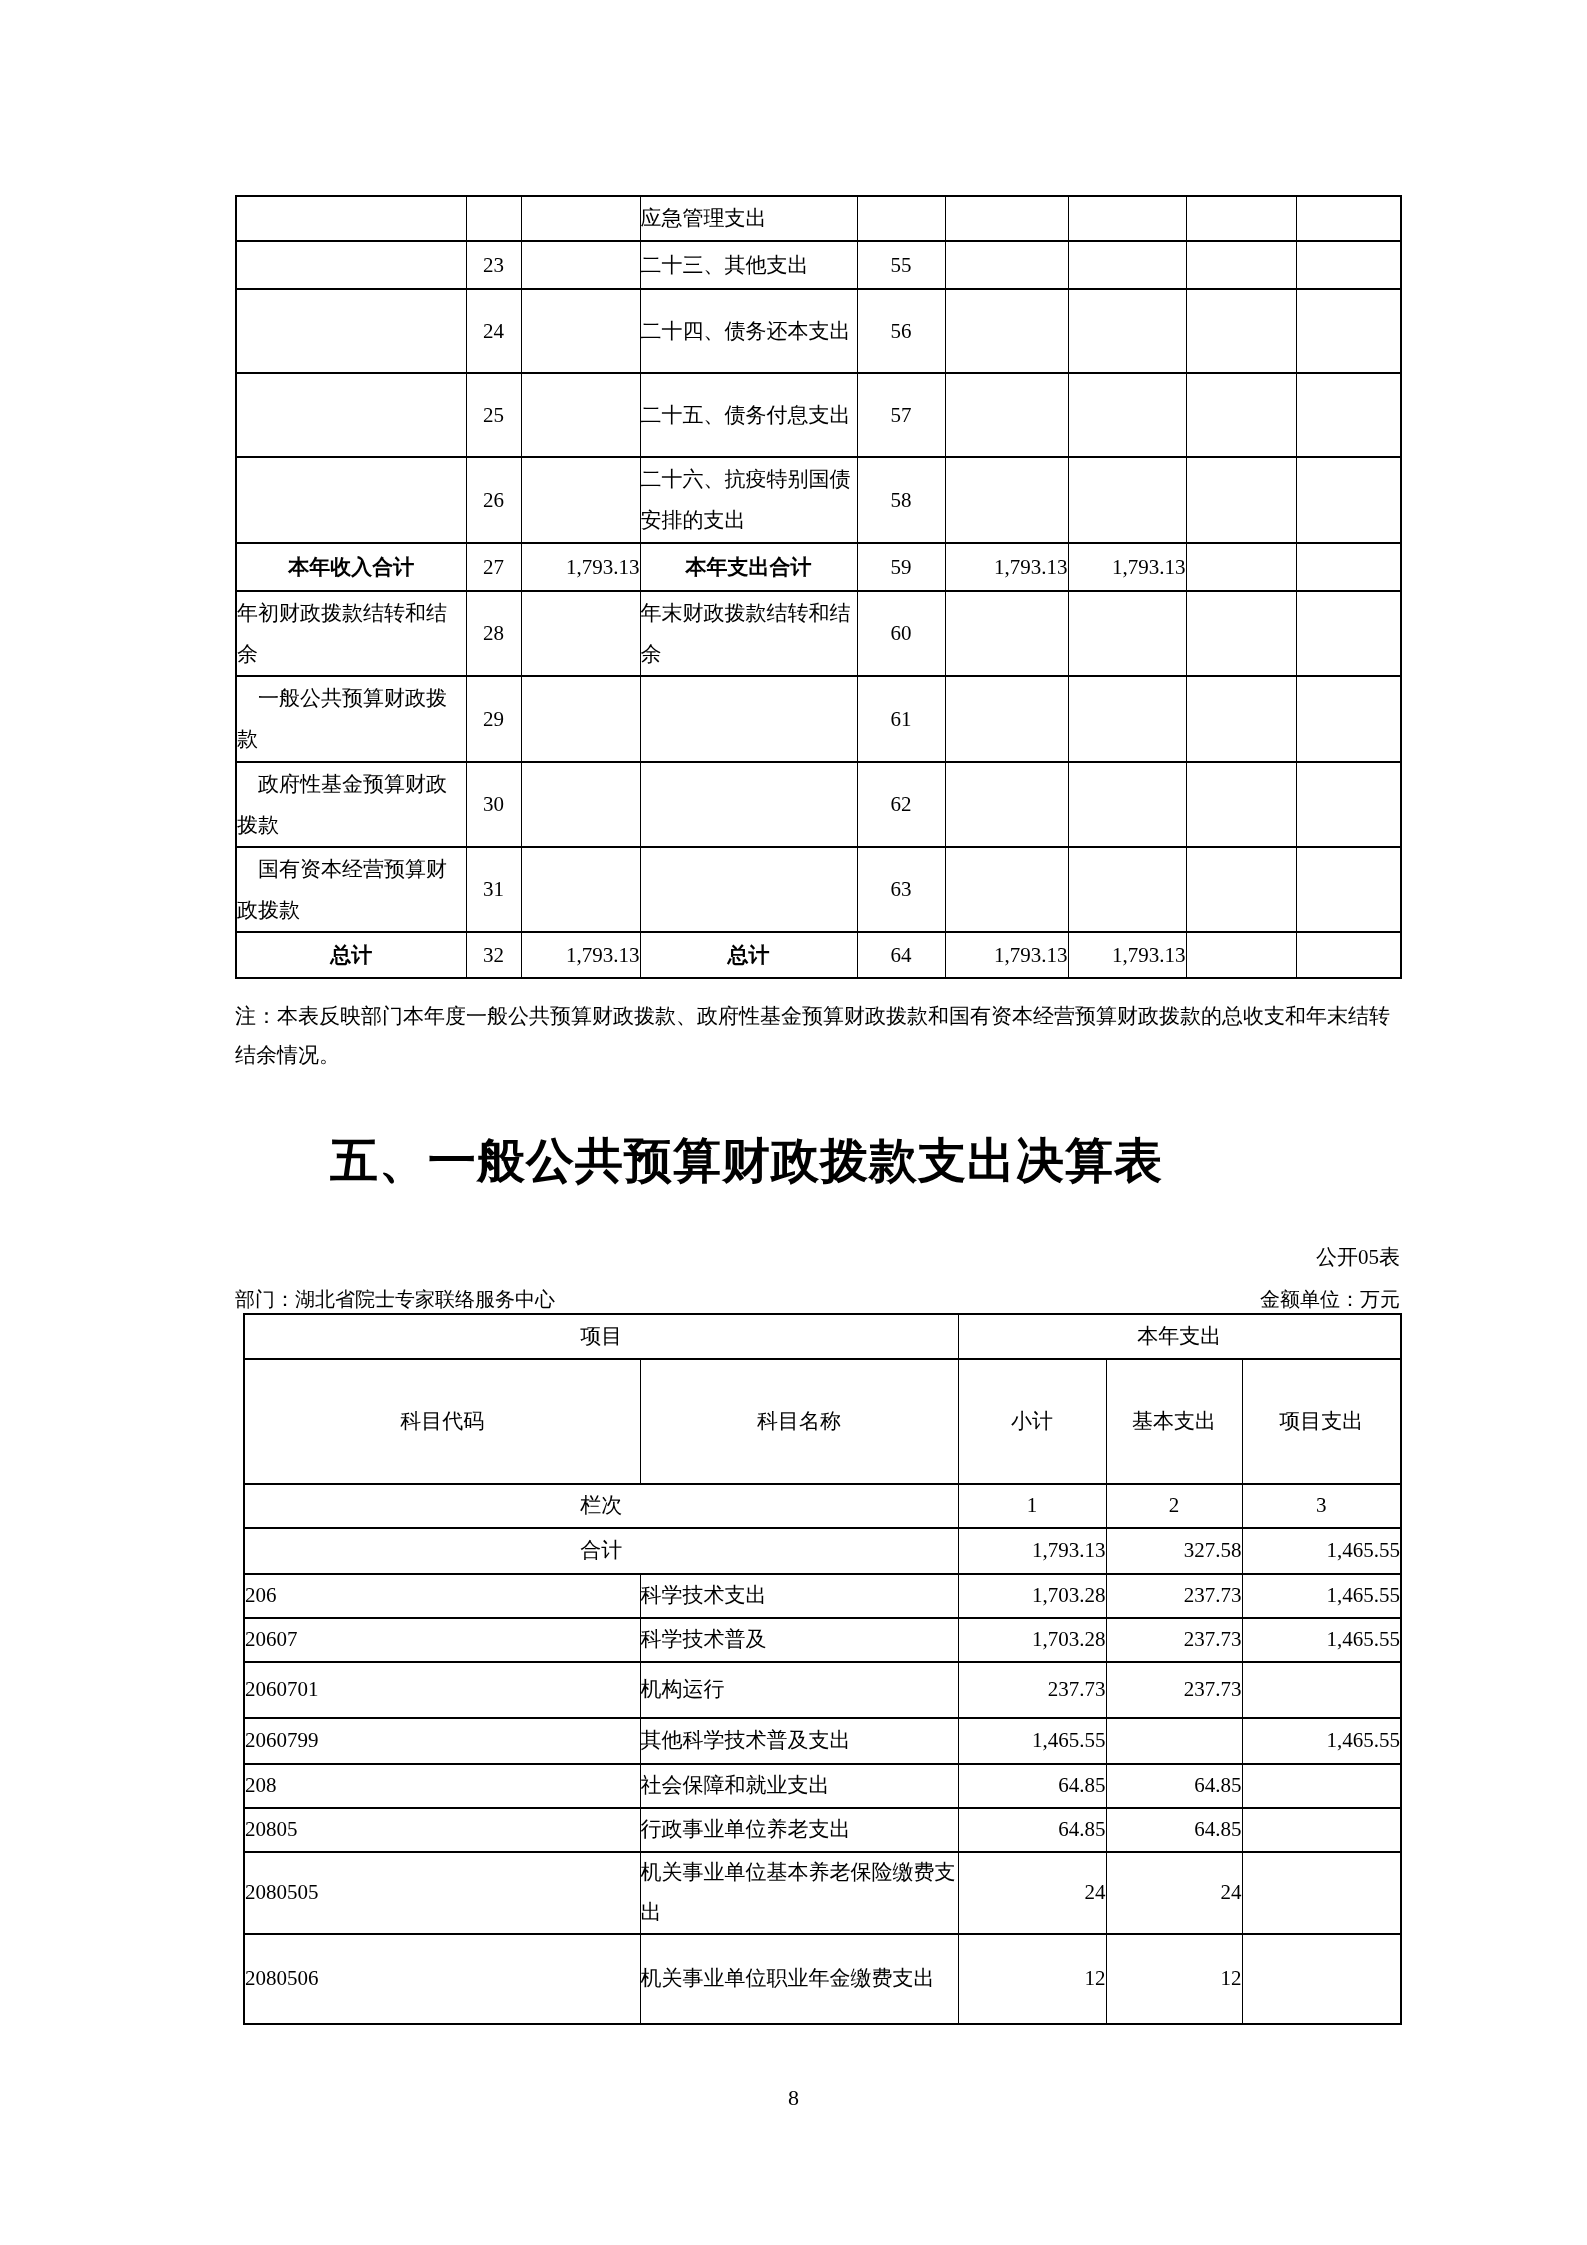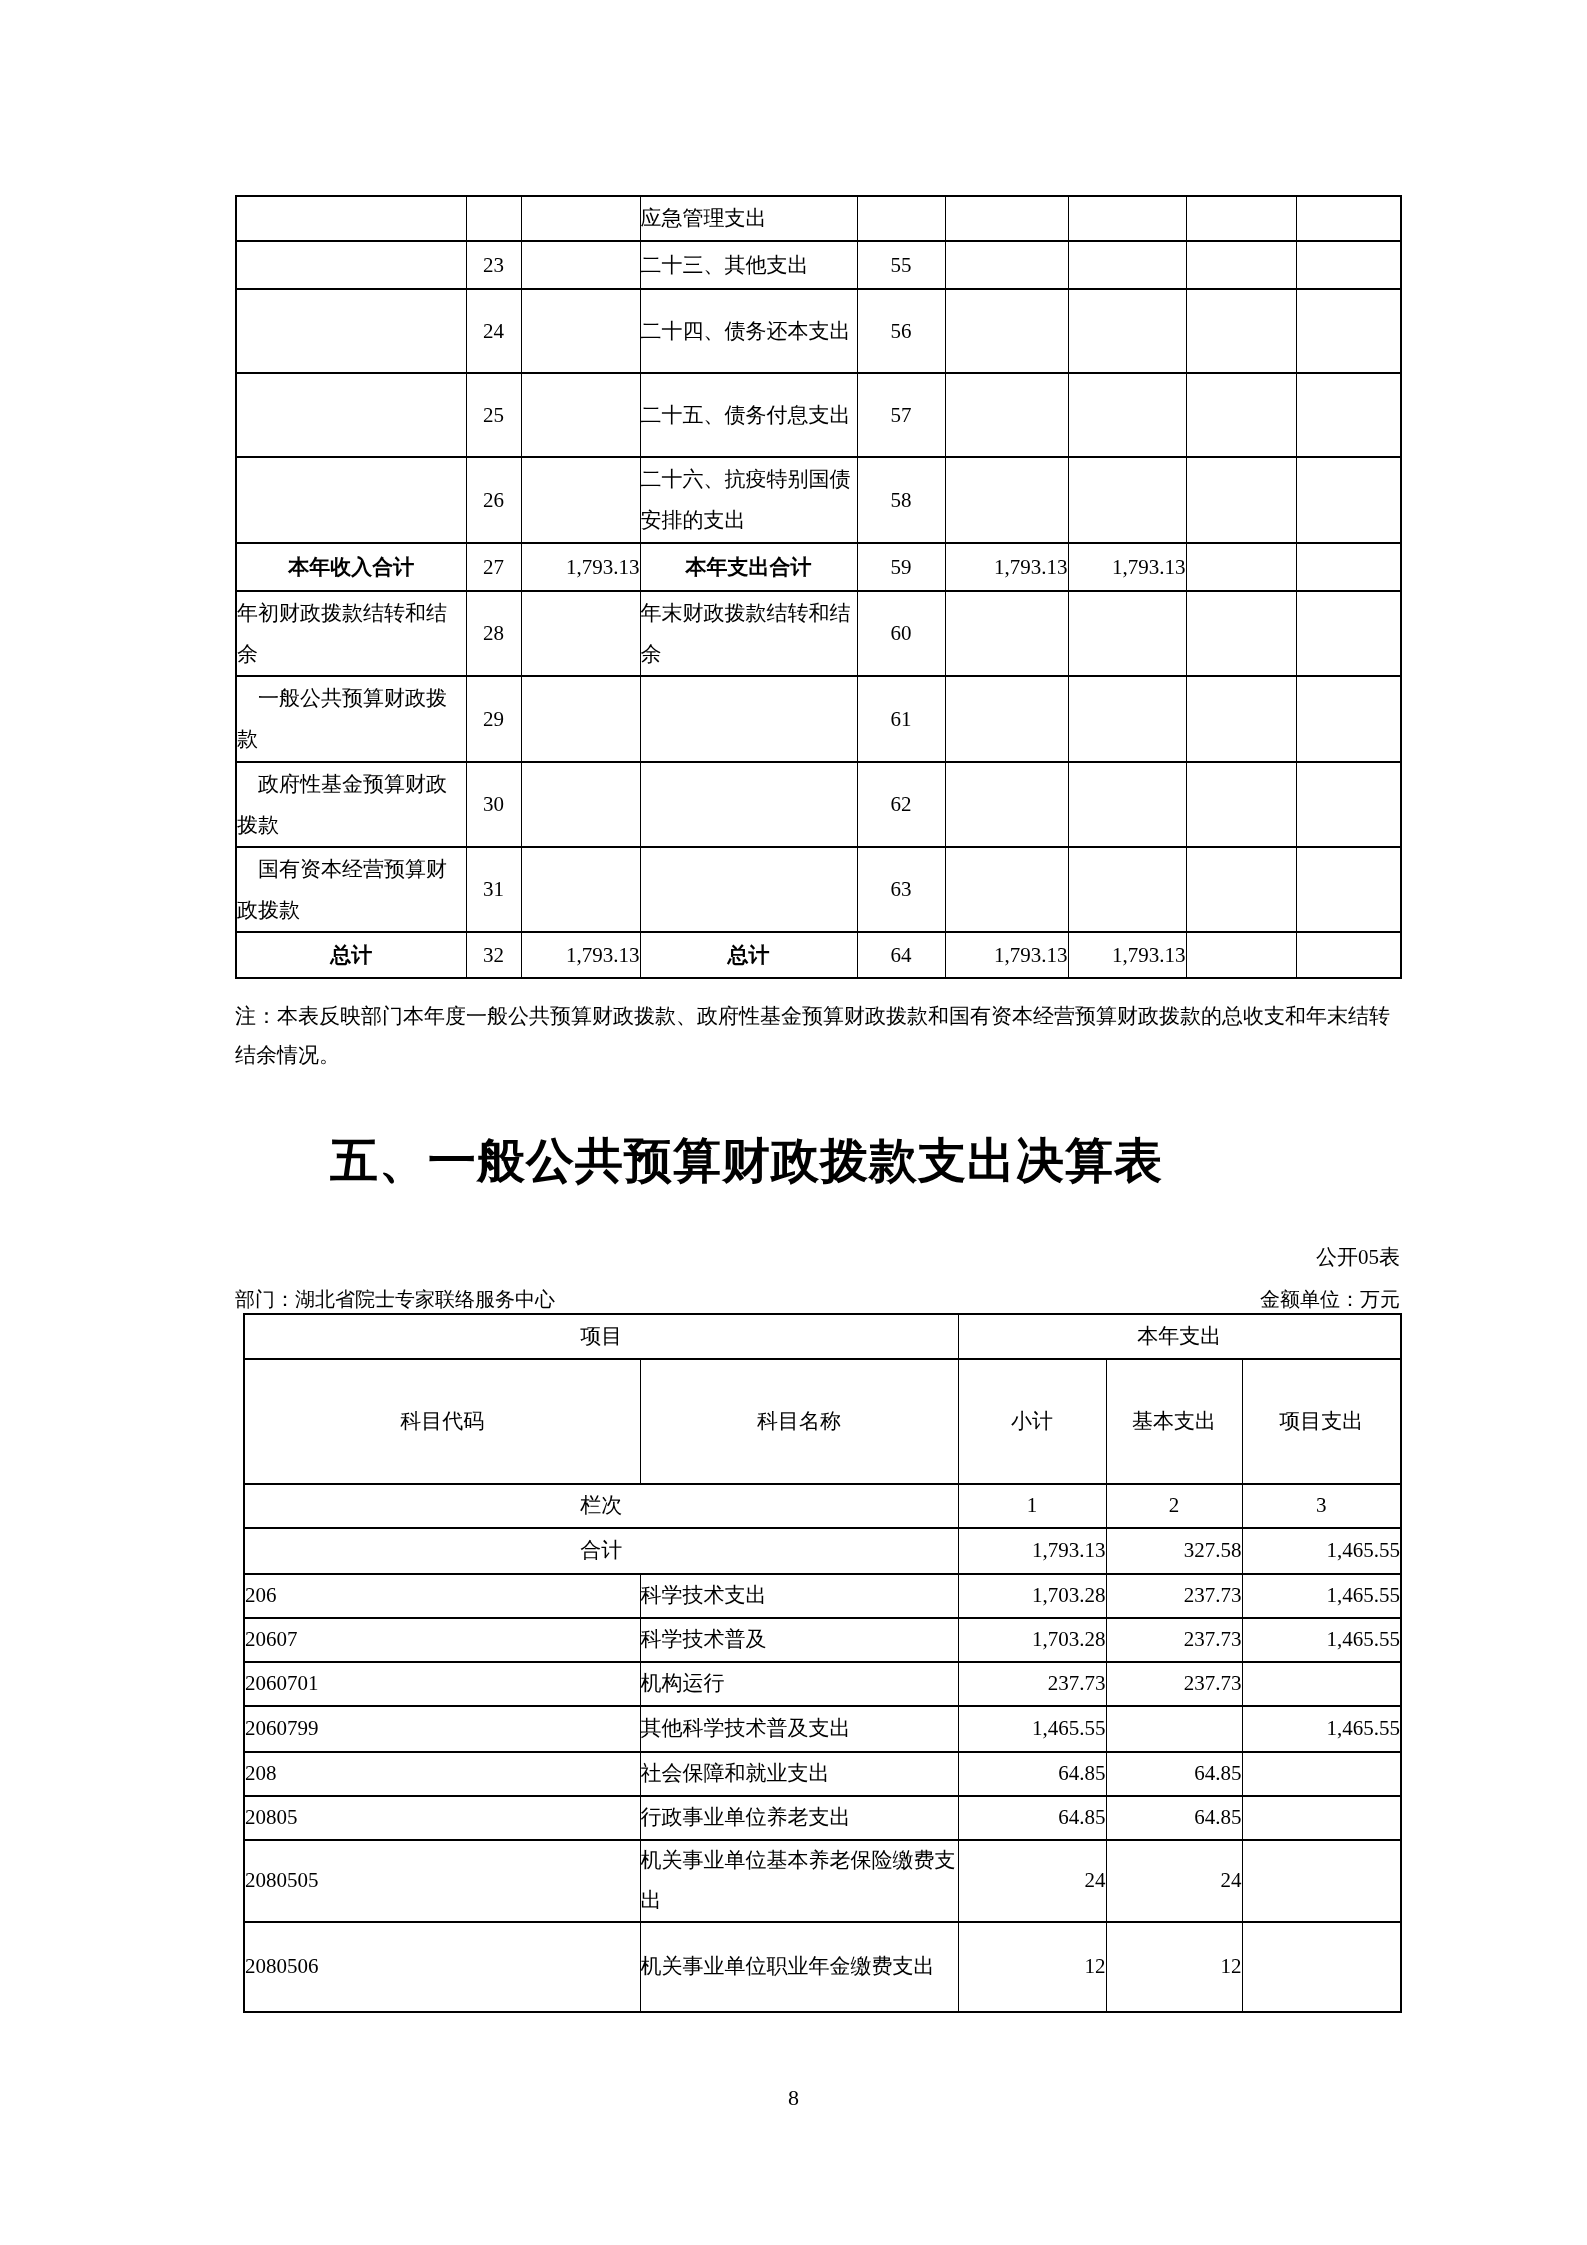--- a/index.html
+++ b/index.html
@@ -263,21 +263,21 @@
             <td class="c-val">237.73</td>
             <td class="c-val">1,465.55</td>
           </tr>
           <tr style="height: 44px; border-radius: 18px;">
             <td class="c-code">20607</td>
             <td class="c-name">科学技术普及</td>
             <td class="c-val">1,703.28</td>
             <td class="c-val">237.73</td>
             <td class="c-val">1,465.55</td>
           </tr>
-          <tr style="height: 44px; padding-left: 45px;">
+          <tr style="height: 56px; padding-left: 45px;">
             <td class="c-code">2060701</td>
             <td class="c-name">机构运行</td>
             <td class="c-val">237.73</td>
             <td class="c-val">237.73</td>
             <td class="c-val"></td>
           </tr>
           <tr style="height: 46px;">
             <td class="c-code">2060799</td>
             <td class="c-name">其他科学技术普及支出</td>
             <td class="c-val">1,465.55</td>

